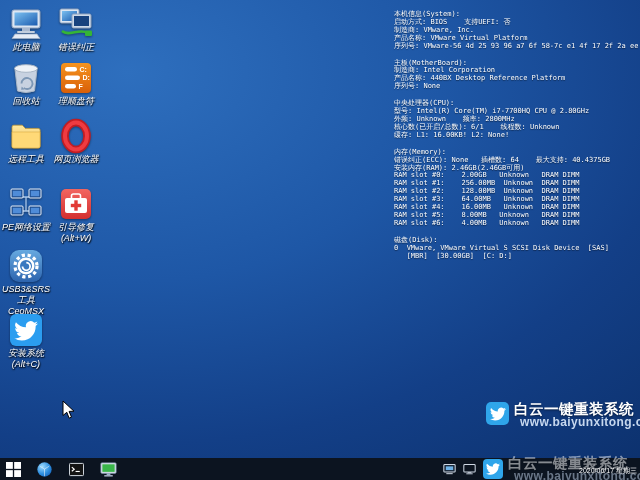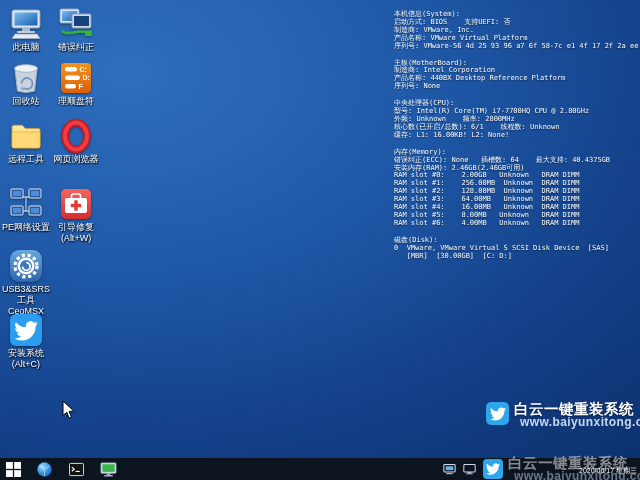--- a/index.html
+++ b/index.html
@@ -4,21 +4,21 @@
 <style>
   html,body{margin:0;padding:0;}
   body{width:640px;height:480px;overflow:hidden;position:relative;
        font-family:"Liberation Sans",sans-serif;
        background:radial-gradient(140% 125% at 20% 15%, #2e6fbe 0%, #1e57a6 35%, #133f87 62%, #092a60 100%);}
   .desktop{position:absolute;inset:0 0 22px 0;}
   
   .dicon{position:absolute;width:48px;text-align:center;cursor:default;}
   .dicon .ic{width:36px;height:36px;margin:0 auto;}
   .dicon .ic svg{width:36px;height:36px;filter:drop-shadow(0 1px 1px rgba(0,0,0,.4));}
-  .lbl{font-size:9px;line-height:11px;color:#fff;text-shadow:0 1px 2px rgba(0,0,0,.9),1px 1px 1px rgba(0,0,0,.7);}
+  .lbl{font-size:9px;line-height:11px;color:#fff;text-shadow:0 1px 2px rgba(0,0,0,.9),1px 1px 1px rgba(0,0,0,.7);font-style:italic;}
   
   .sysinfo{position:absolute;left:394px;top:11px;width:244px;color:#fff;
            font-family:"DejaVu Sans Mono",monospace;font-size:7px;line-height:7.9px;}
   .info-sec{white-space:pre;margin:0 0 9px 0;text-shadow:0 1px 1px rgba(0,0,0,.5);}
   
   .wm{position:absolute;display:flex;align-items:flex-start;gap:5px;}
   .wm-logo{width:23px;height:23px;border-radius:5px;background:#2fa5ea;display:flex;align-items:center;justify-content:center;flex:0 0 auto;}
   .wm-logo svg{width:16px;height:16px;}
   .wm-title{font-size:14.5px;font-weight:bold;color:#fff;letter-spacing:.5px;line-height:15px;white-space:nowrap;text-shadow:0 1px 2px rgba(0,0,0,.5);}
   .wm-url{font-size:12px;font-weight:bold;color:#c6d7ee;letter-spacing:.4px;line-height:10px;margin-left:6px;white-space:nowrap;}

